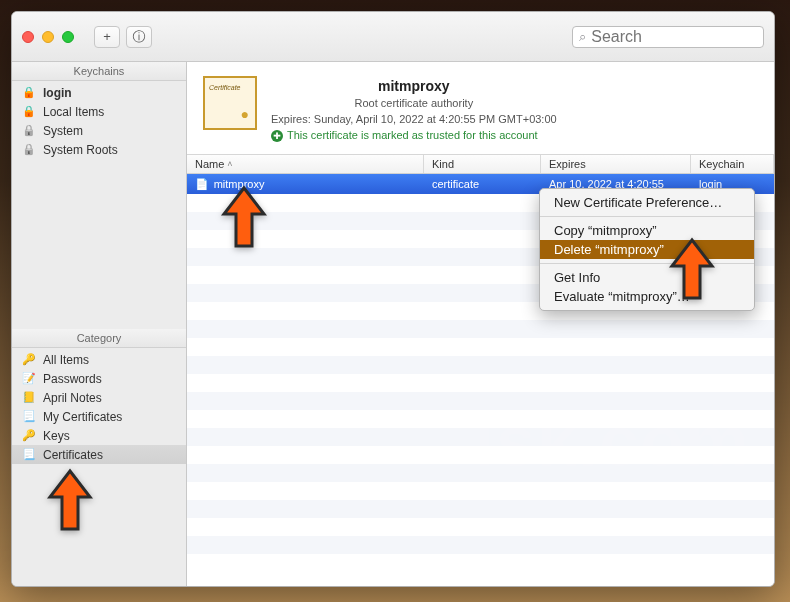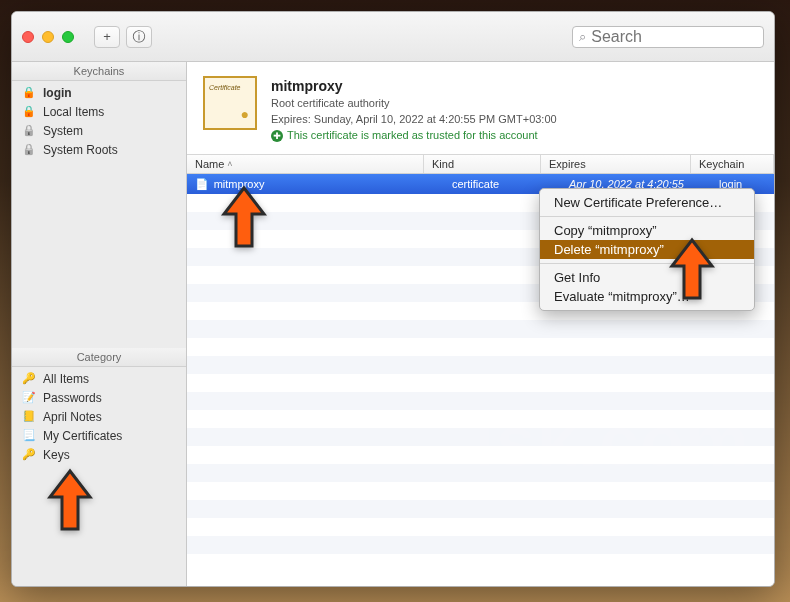--- a/index.html
+++ b/index.html
@@ -25,21 +25,21 @@
 .side-item.selected { background: linear-gradient(180deg,#d9d9d9,#d1d1d1); }
 .side-icon { width: 15px; height: 15px; display: inline-flex; align-items: center; justify-content: center; font-size: 12px; }
 .lock-orange::before { content: "🔒"; font-size: 11px; filter: hue-rotate(330deg) saturate(2); }
 .lock-grey::before { content: "🔒"; font-size: 11px; filter: grayscale(1); }
 .cat-icon::before { content: "🔑"; font-size: 11px; }
 .cat-pass::before { content: "📝"; font-size: 11px; }
 .cat-note::before { content: "📒"; font-size: 11px; }
 .cat-cert::before { content: "📃"; font-size: 11px; }
 .cat-key::before { content: "🔑"; font-size: 11px; }
 .flex1 { flex: 1; }
-.main { flex: 1; display: flex; flex-direction: column; background: #fff; }
+.main { flex: 1; display: flex; flex-direction: column; background: #fff; text-align: center; }
 .cert-panel { display: flex; padding: 14px 16px 10px 16px; background: #fff; border-bottom: 1px solid #d7d7d7; gap: 14px; }
 .cert-icon { width: 54px; height: 54px; border: 2px solid #c89a2e; background: #fdf5e0; position: relative; }
 .cert-icon::before { content: "Certificate"; position: absolute; top: 6px; left: 4px; font-size: 7px; font-style: italic; color: #7a5a10; }
 .cert-icon::after { content: "●"; position: absolute; bottom: 6px; right: 6px; color: #d4a431; font-size: 14px; }
 .cert-info { font-size: 11px; color: #555; line-height: 1.45; }
 .cert-info .name { font-size: 14px; font-weight: bold; color: #222; }
 .cert-trust { color: #2a8c37; display: flex; align-items: center; gap: 4px; }
 .cert-trust::before { content: "✚"; display: inline-flex; width: 12px; height: 12px; border-radius: 50%; background: #2a8c37; color: #fff; font-size: 9px; align-items: center; justify-content: center; }
 .table-head { display: flex; background: linear-gradient(180deg,#fdfdfd,#f1f1f1); border-bottom: 1px solid #d1d1d1; font-size: 11px; color: #333; }
 .th { padding: 3px 8px; border-right: 1px solid #d9d9d9; display: flex; align-items: center; gap: 3px; }
@@ -47,22 +47,22 @@
 .col-kind { width: 117px; }
 .col-exp { width: 150px; }
 .col-kc { flex: 1; }
 .sort-ind { font-size: 9px; color: #888; }
 .table-body { flex: 1; position: relative; overflow: hidden; }
 .rowstripe { height: 18px; }
 .rowstripe:nth-child(even) { background: #f4f6fa; }
 .cert-row { position: absolute; top: 0; left: 0; right: 0; height: 20px; background: linear-gradient(180deg,#3e7ef3,#2a5ed9); display: flex; align-items: center; color: #fff; font-size: 11px; }
 .cert-row .c { padding: 0 8px; display: flex; align-items: center; gap: 5px; }
 .cert-row .c-name { width: 237px; }
-.cert-row .c-kind { width: 117px; margin-left: 20px; }
-.cert-row .c-exp { width: 150px; font-style: italic; }
+.cert-row .c-kind { width: 117px; }
+.cert-row .c-exp { width: 150px; }
 .row-icon::before { content: "📄"; font-size: 11px; }
 .context-menu { position: absolute; top: 176px; left: 527px; width: 216px; background: #f4f4f4; border: 1px solid #b5b5b5; border-radius: 5px; box-shadow: 0 6px 18px rgba(0,0,0,0.3); padding: 4px 0; font-size: 13px; }
 .cm-item { padding: 2px 14px; color: #222; }
 .cm-item.hl { background: #a16207; color: #fff; }
 .cm-sep { height: 1px; background: #d3d3d3; margin: 4px 0; }
 .arrow { position: absolute; width: 52px; height: 68px; }
 .arrow svg { width: 100%; height: 100%; filter: drop-shadow(0 2px 3px rgba(0,0,0,0.3)); }
 .arrow-path { fill: #ff5e0e; stroke: #2b2b2b; stroke-width: 3; }
 .wm { position: absolute; right: 40px; bottom: 120px; font-size: 72px; font-weight: bold; color: rgba(255,255,255,0.09); letter-spacing: 1px; pointer-events: none; transform: rotate(0deg); }
 .wm-logo { position: absolute; left: 220px; top: 260px; width: 190px; height: 190px; border: 18px solid rgba(255,255,255,0.06); border-radius: 50%; pointer-events: none; }
@@ -128,20 +128,24 @@
             <span>April Notes</span>
           </div>
         <div class="side-item">
             <span class="side-icon cat-cert"></span>
             <span>My Certificates</span>
           </div>
         <div class="side-item">
             <span class="side-icon cat-key"></span>
             <span>Keys</span>
           </div>
+        <div class="side-item selected">
+            <span class="side-icon cat-cert"></span>
+            <span>Certificates</span>
+          </div>
       </div>
       <div style="height:120px"></div>
     </div>
 
     <div class="main">
       <div class="cert-panel">
         <div class="cert-icon"></div>
         <div class="cert-info">
           <div class="name">mitmproxy</div>
           <div>Root certificate authority</div>

